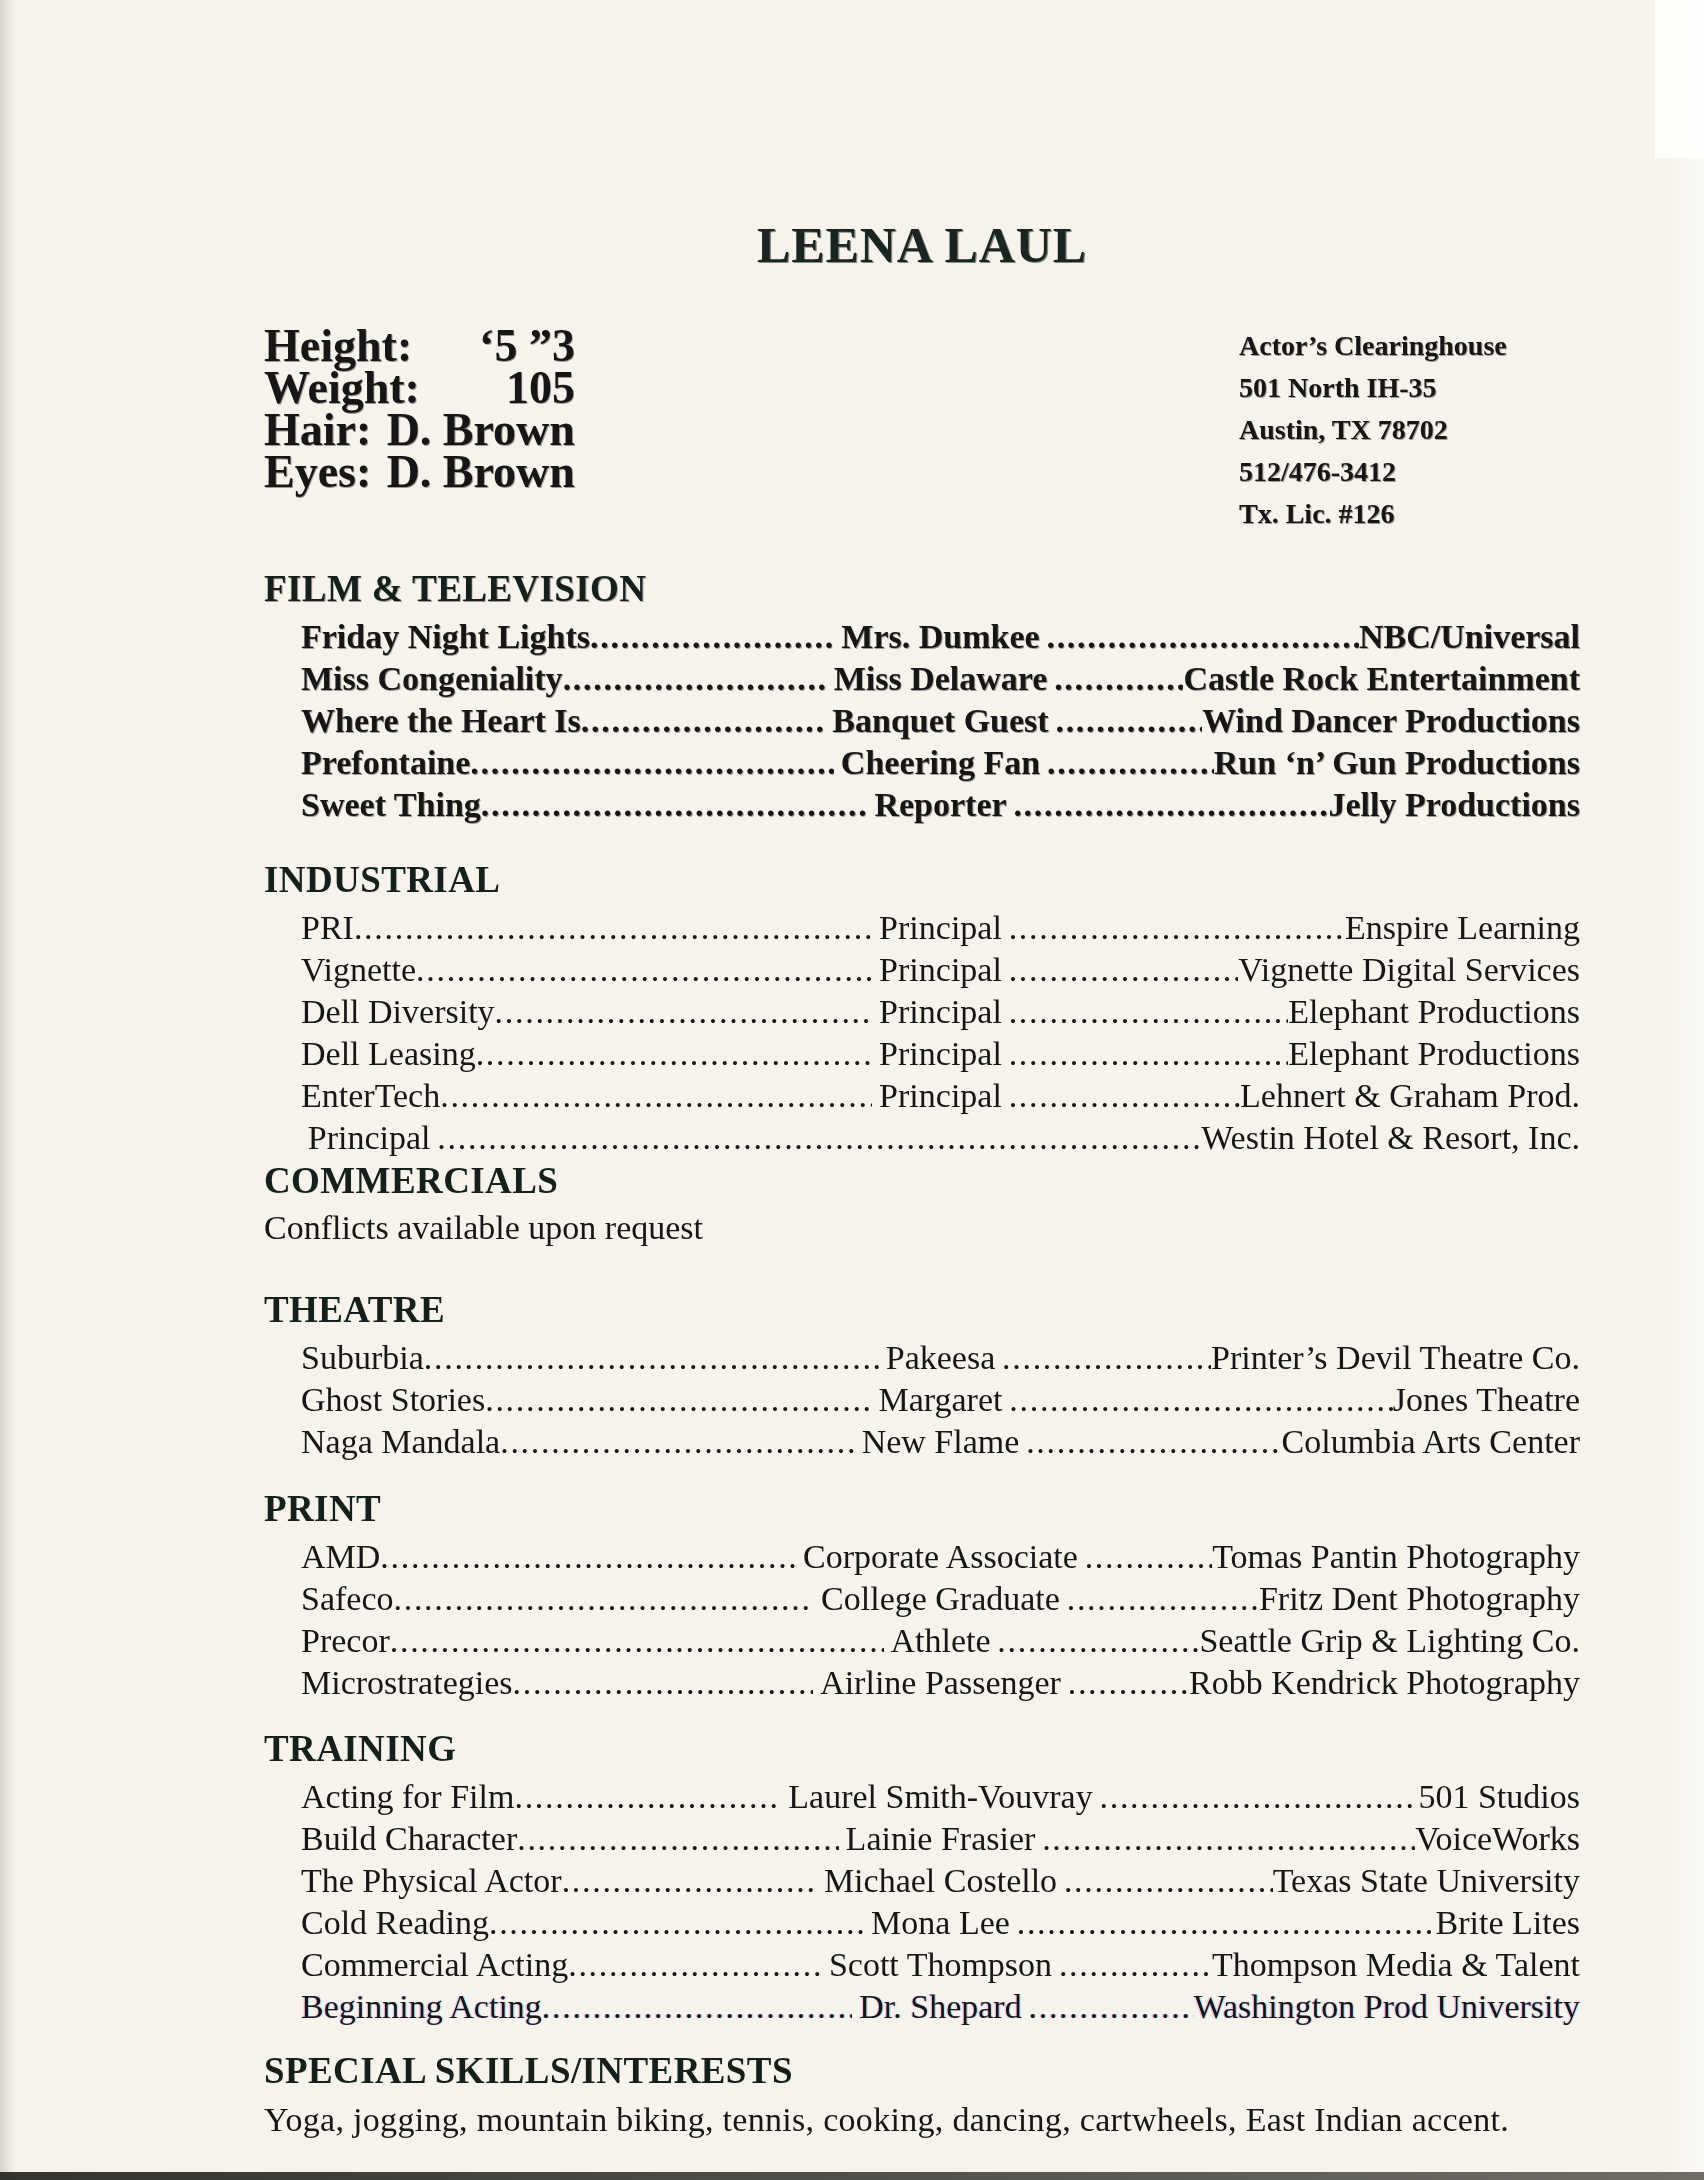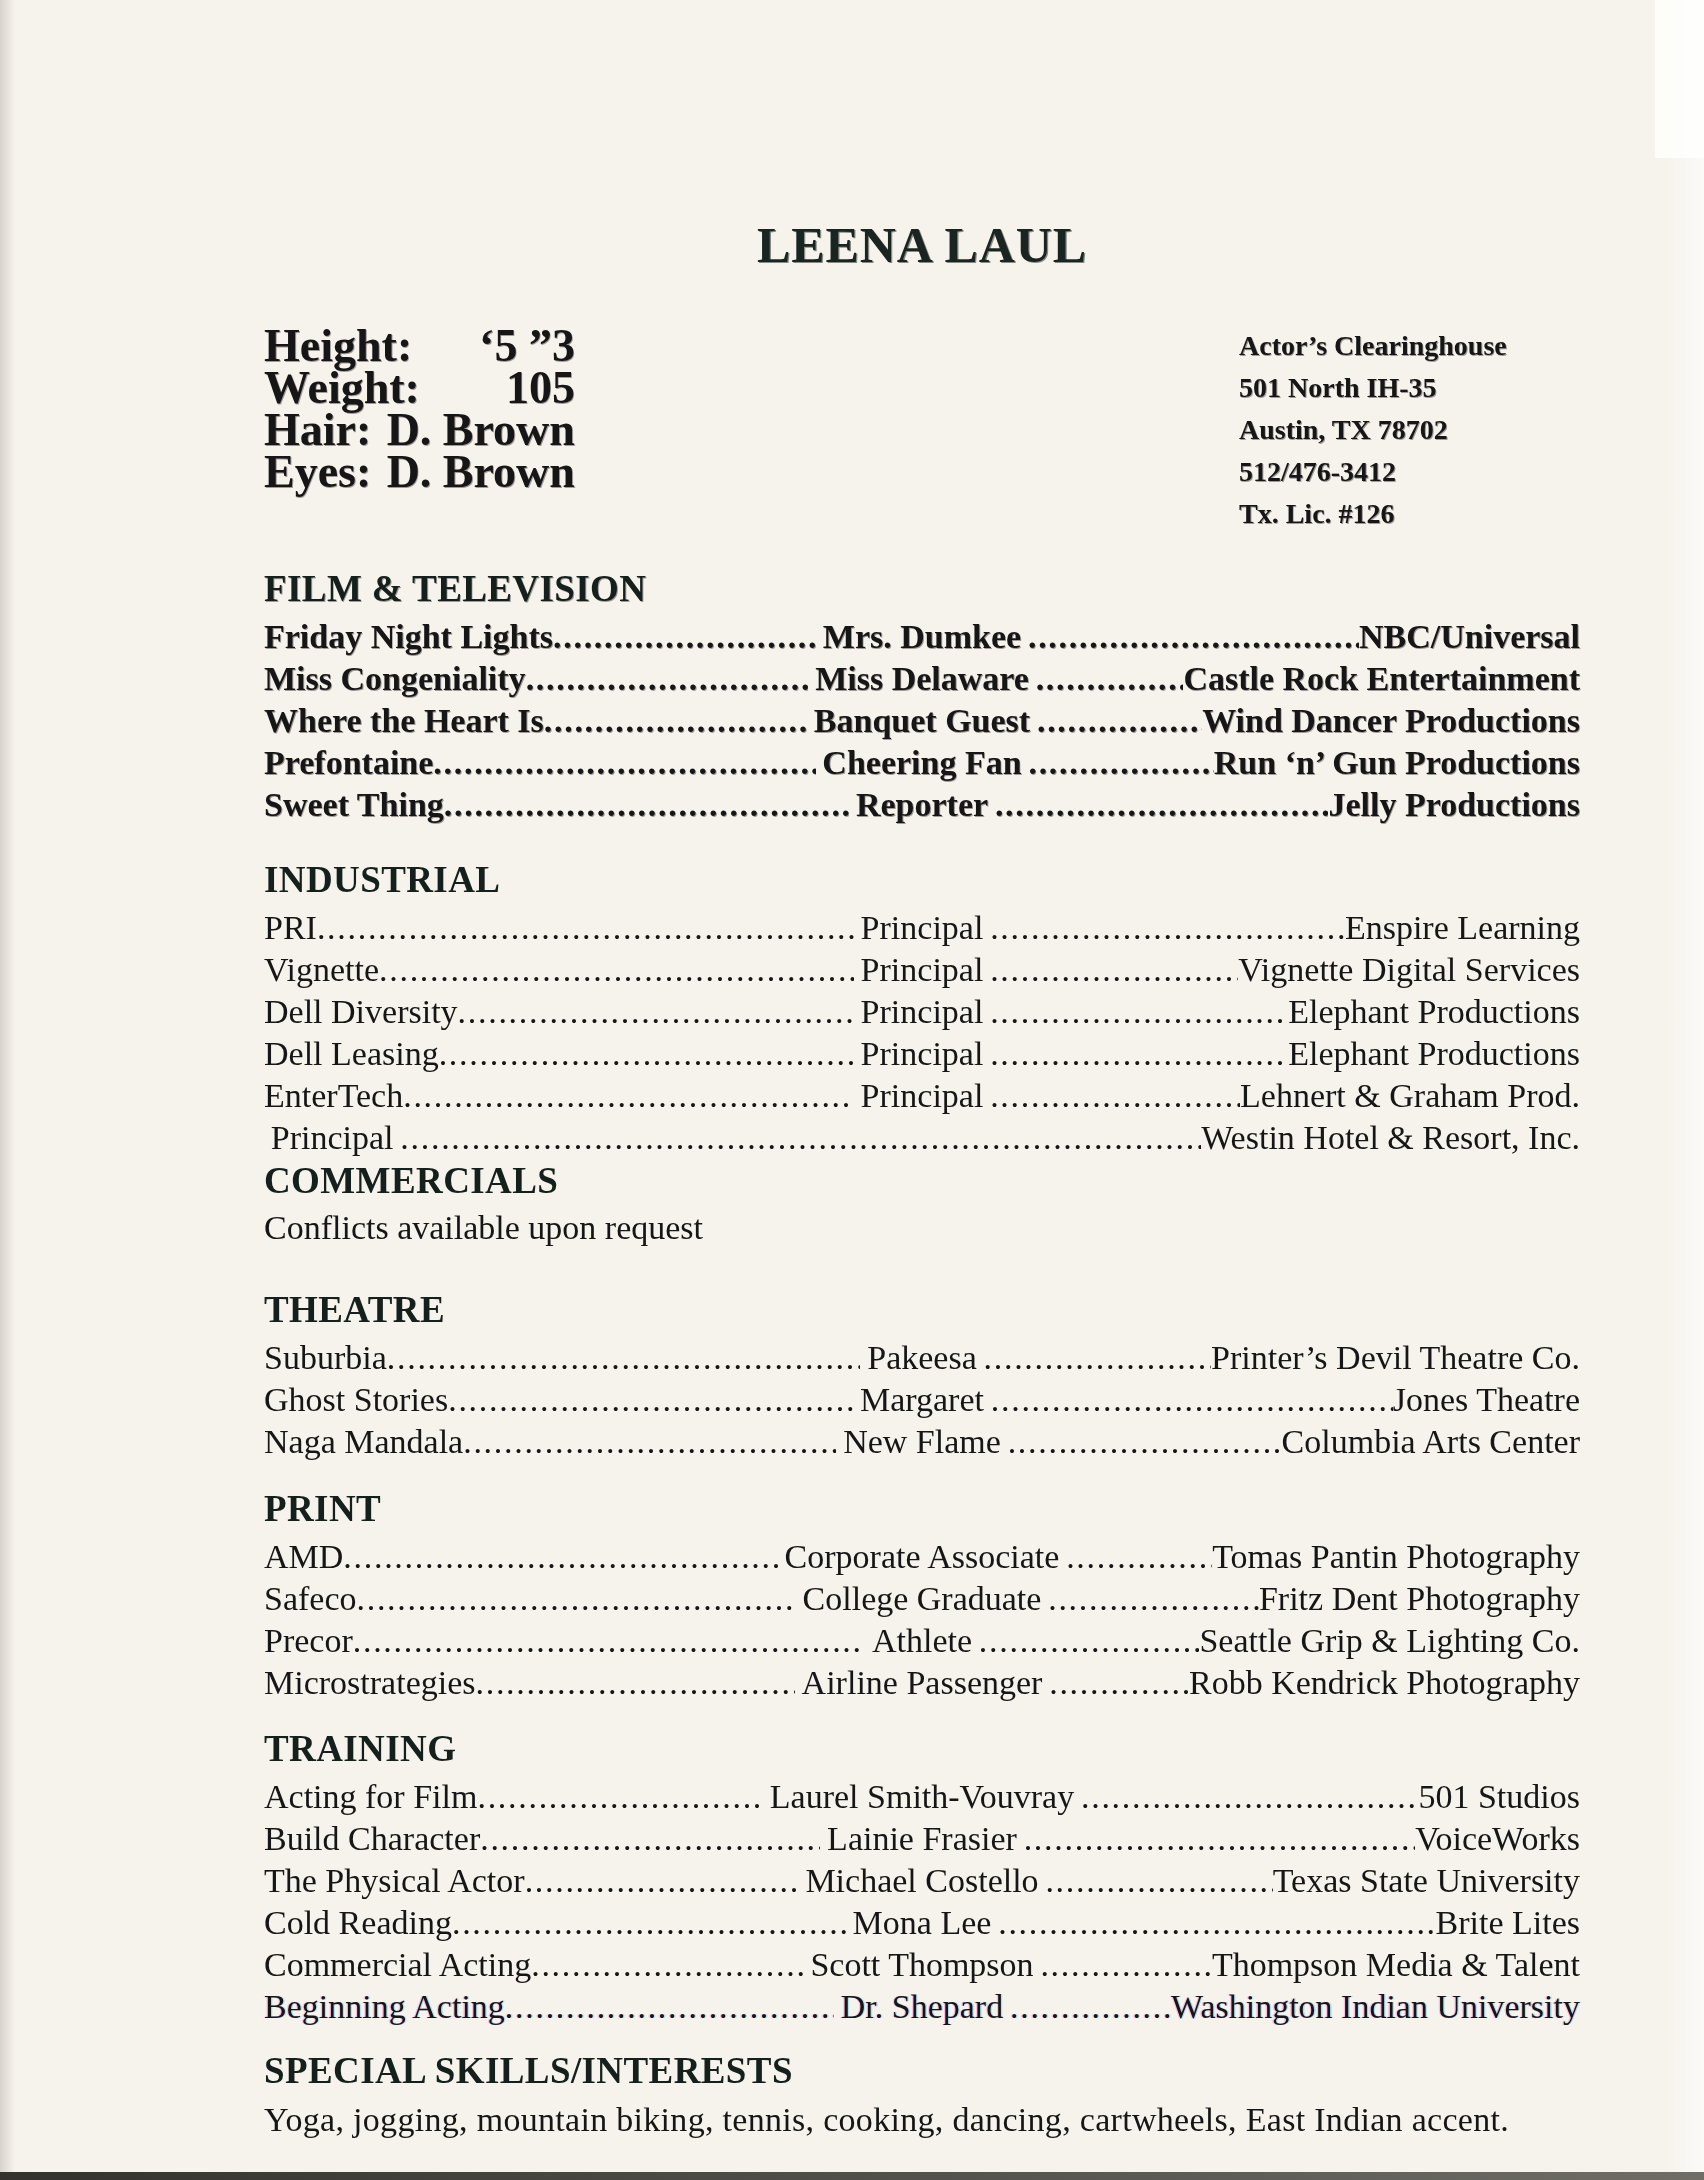--- a/index.html
+++ b/index.html
@@ -33,21 +33,21 @@
   .stat-label { }
   .stat-value { margin-left:15.3px; }
   .agency { width:341px; font-size:28px; line-height:42px; }
   .agency-line { }
   .agency-name { font-weight:bold; }
 
   .section-heading { font-size:37px; font-weight:bold; line-height:44px; color:#15201c; letter-spacing:0.4px; }
   .rows { margin-top:5.1px; }
   .credit-row {
     display:grid; grid-template-columns:1fr auto 1fr; align-items:baseline;
-    font-size:34px; line-height:42px;
+    font-size:34px; line-height:42px;margin-left:37px;
   }
   .seg { display:flex; align-items:baseline; min-width:0; }
   .credit-title { white-space:nowrap; }
   .credit-role  { padding:0 6.8px; white-space:nowrap; }
   .credit-company { white-space:nowrap; }
   .leader { flex:1 1 0; min-width:20.4px; overflow:hidden; white-space:nowrap; letter-spacing:1.7px; }
   .leader::after { content:"......................................................................................................................................................."; }
 
   .sec-film        { margin-top:31.5px; }
   .sec-industrial  { margin-top:32px; }
@@ -383,21 +383,21 @@
           </span>
       </div>
       <div class="credit-row fringe">
         <span class="seg">
             <span class="credit-title">Beginning Acting</span>
             <span class="leader"></span>
           </span>
         <span class="credit-role">Dr. Shepard</span>
         <span class="seg">
             <span class="leader"></span>
-            <span class="credit-company">Washington Indian University</span>
+            <span class="credit-company">Washington Prod University</span>
           </span>
       </div>
     </div>
   </div>
 
   <div class="section sec-skills">
     <div class="section-heading">SPECIAL SKILLS/INTERESTS</div>
     <div class="skills-text">Yoga, jogging, mountain biking, tennis, cooking, dancing, cartwheels, East Indian accent.</div>
   </div>
 

